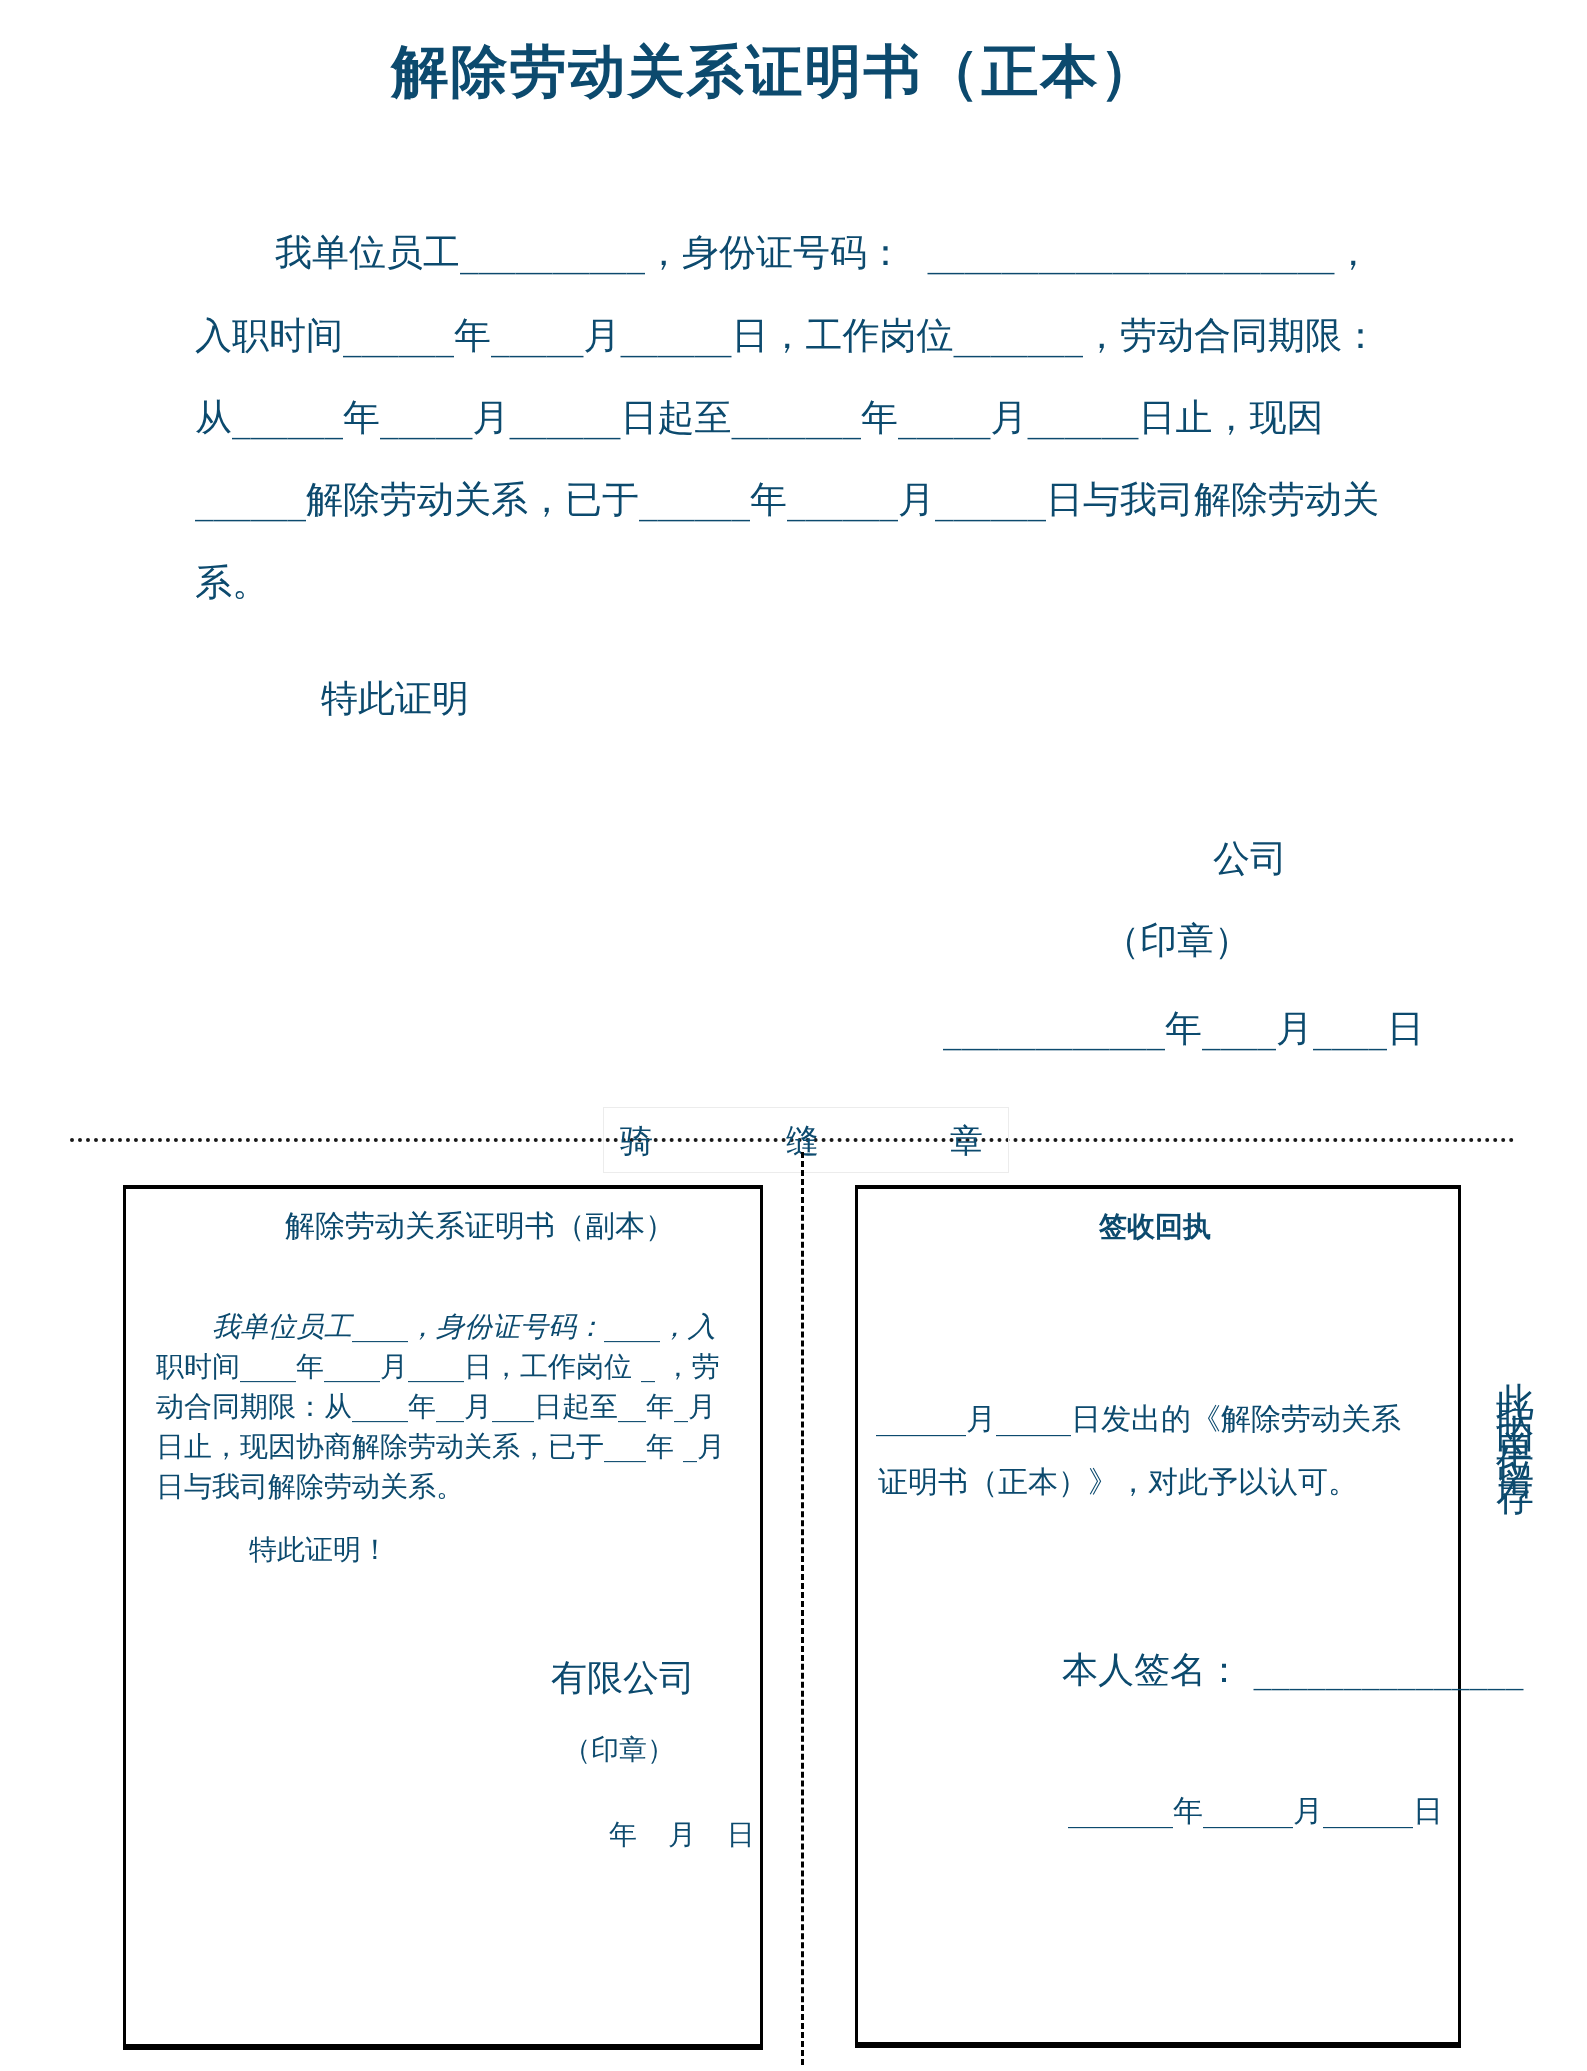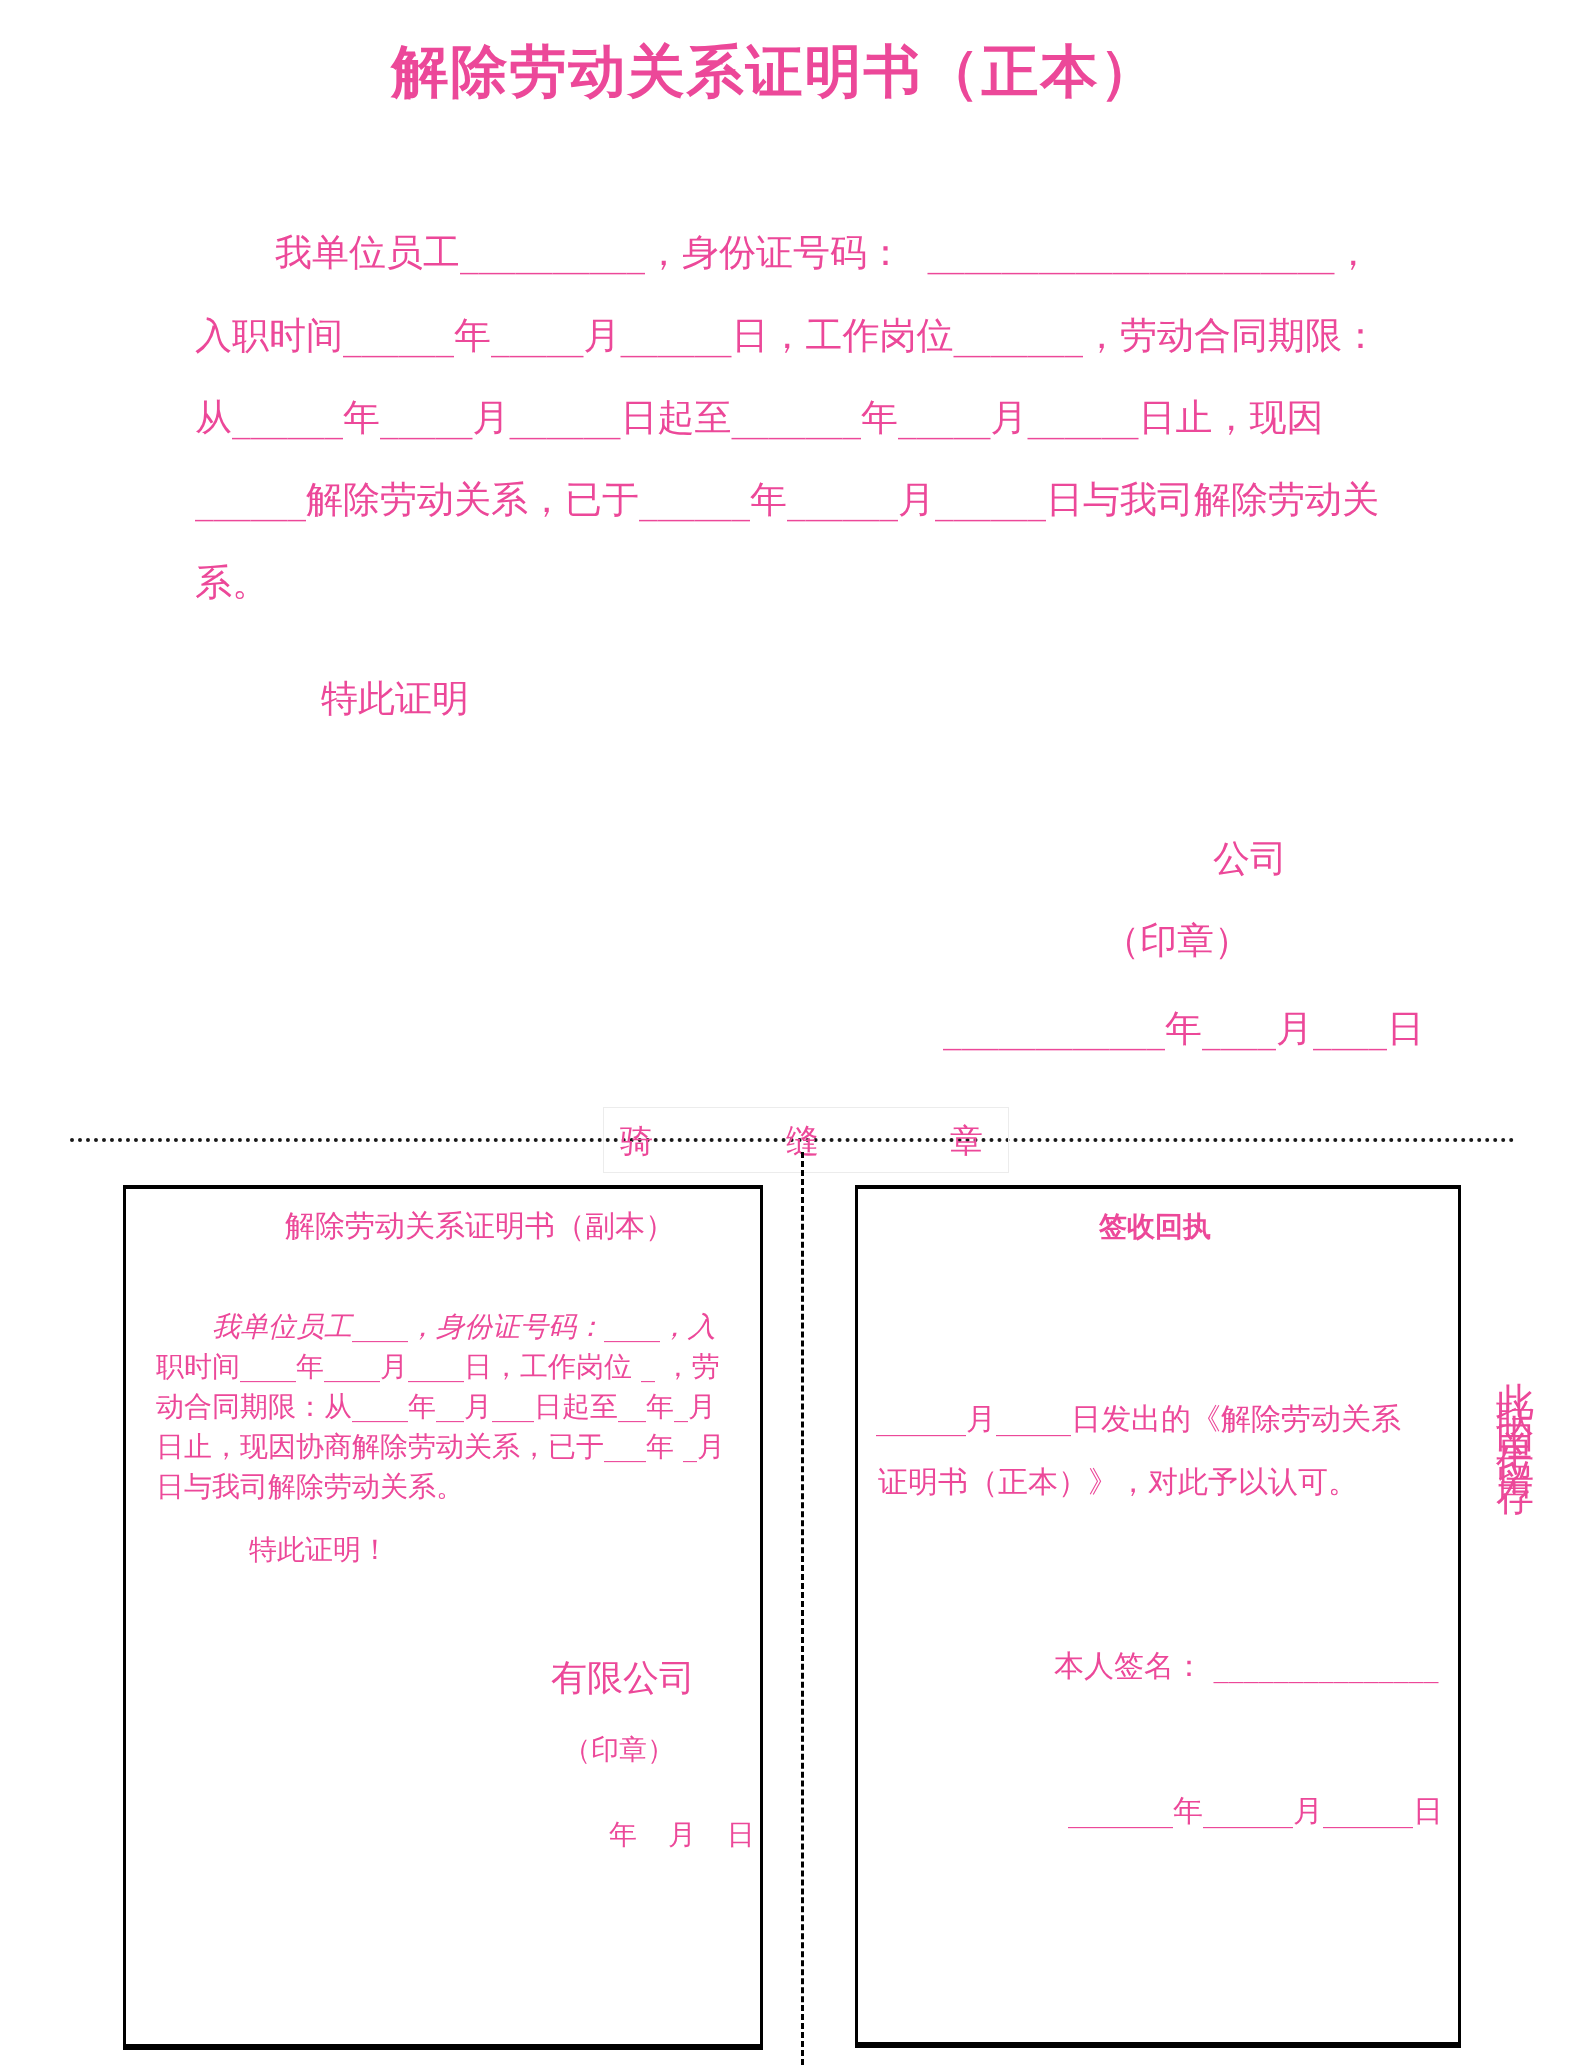--- a/index.html
+++ b/index.html
@@ -1,21 +1,21 @@
 <!DOCTYPE html>
 <html><head>
 <meta charset="utf-8">
 <style>
   html,body{margin:0;padding:0;background:#888;}
   .page{
     position:relative;
     width:1587px;height:2071px;
     margin:0 auto;
     background:#ffffff;
-    color:#ec4899;
+    color:#0c4a6e;
     font-family:"DejaVu Serif","Liberation Serif",serif;
     overflow:hidden;
   }
   .abs{position:absolute;line-height:1.15;white-space:pre;}
 
   
   .doc-title{
     left:0;top:38px;width:1550px;
     text-align:center;
     font-size:57px;font-weight:bold;
@@ -69,21 +69,21 @@
   .copy-company{left:425px;top:468px;font-size:36px;}
   .copy-seal{left:437px;top:545px;font-size:28px;}
   .copy-date{left:483px;top:630px;font-size:28px;word-spacing:22px;}
 
   .receipt-title{left:0;top:22px;width:594px;text-align:center;font-size:28px;font-weight:bold;}
   .r-line{font-size:30px;}
   .rl1{left:114px;top:148px;}
   .rl1 .spread{letter-spacing:10px;}
   .rl2{left:18px;top:213px;}
   .rl3{left:20px;top:276px;}
-  .r-sign{left:196px;top:460px;font-size:30px;}
+  .r-sign{left:204px;top:460px;font-size:36px;}
   .r-date{left:210px;top:605px;font-size:30px;}
 
   
   .side-note{
     left:1496px;top:1352px;
     font-size:38px;
     writing-mode:vertical-rl;
     letter-spacing:16px;
     line-height:1;
   }

